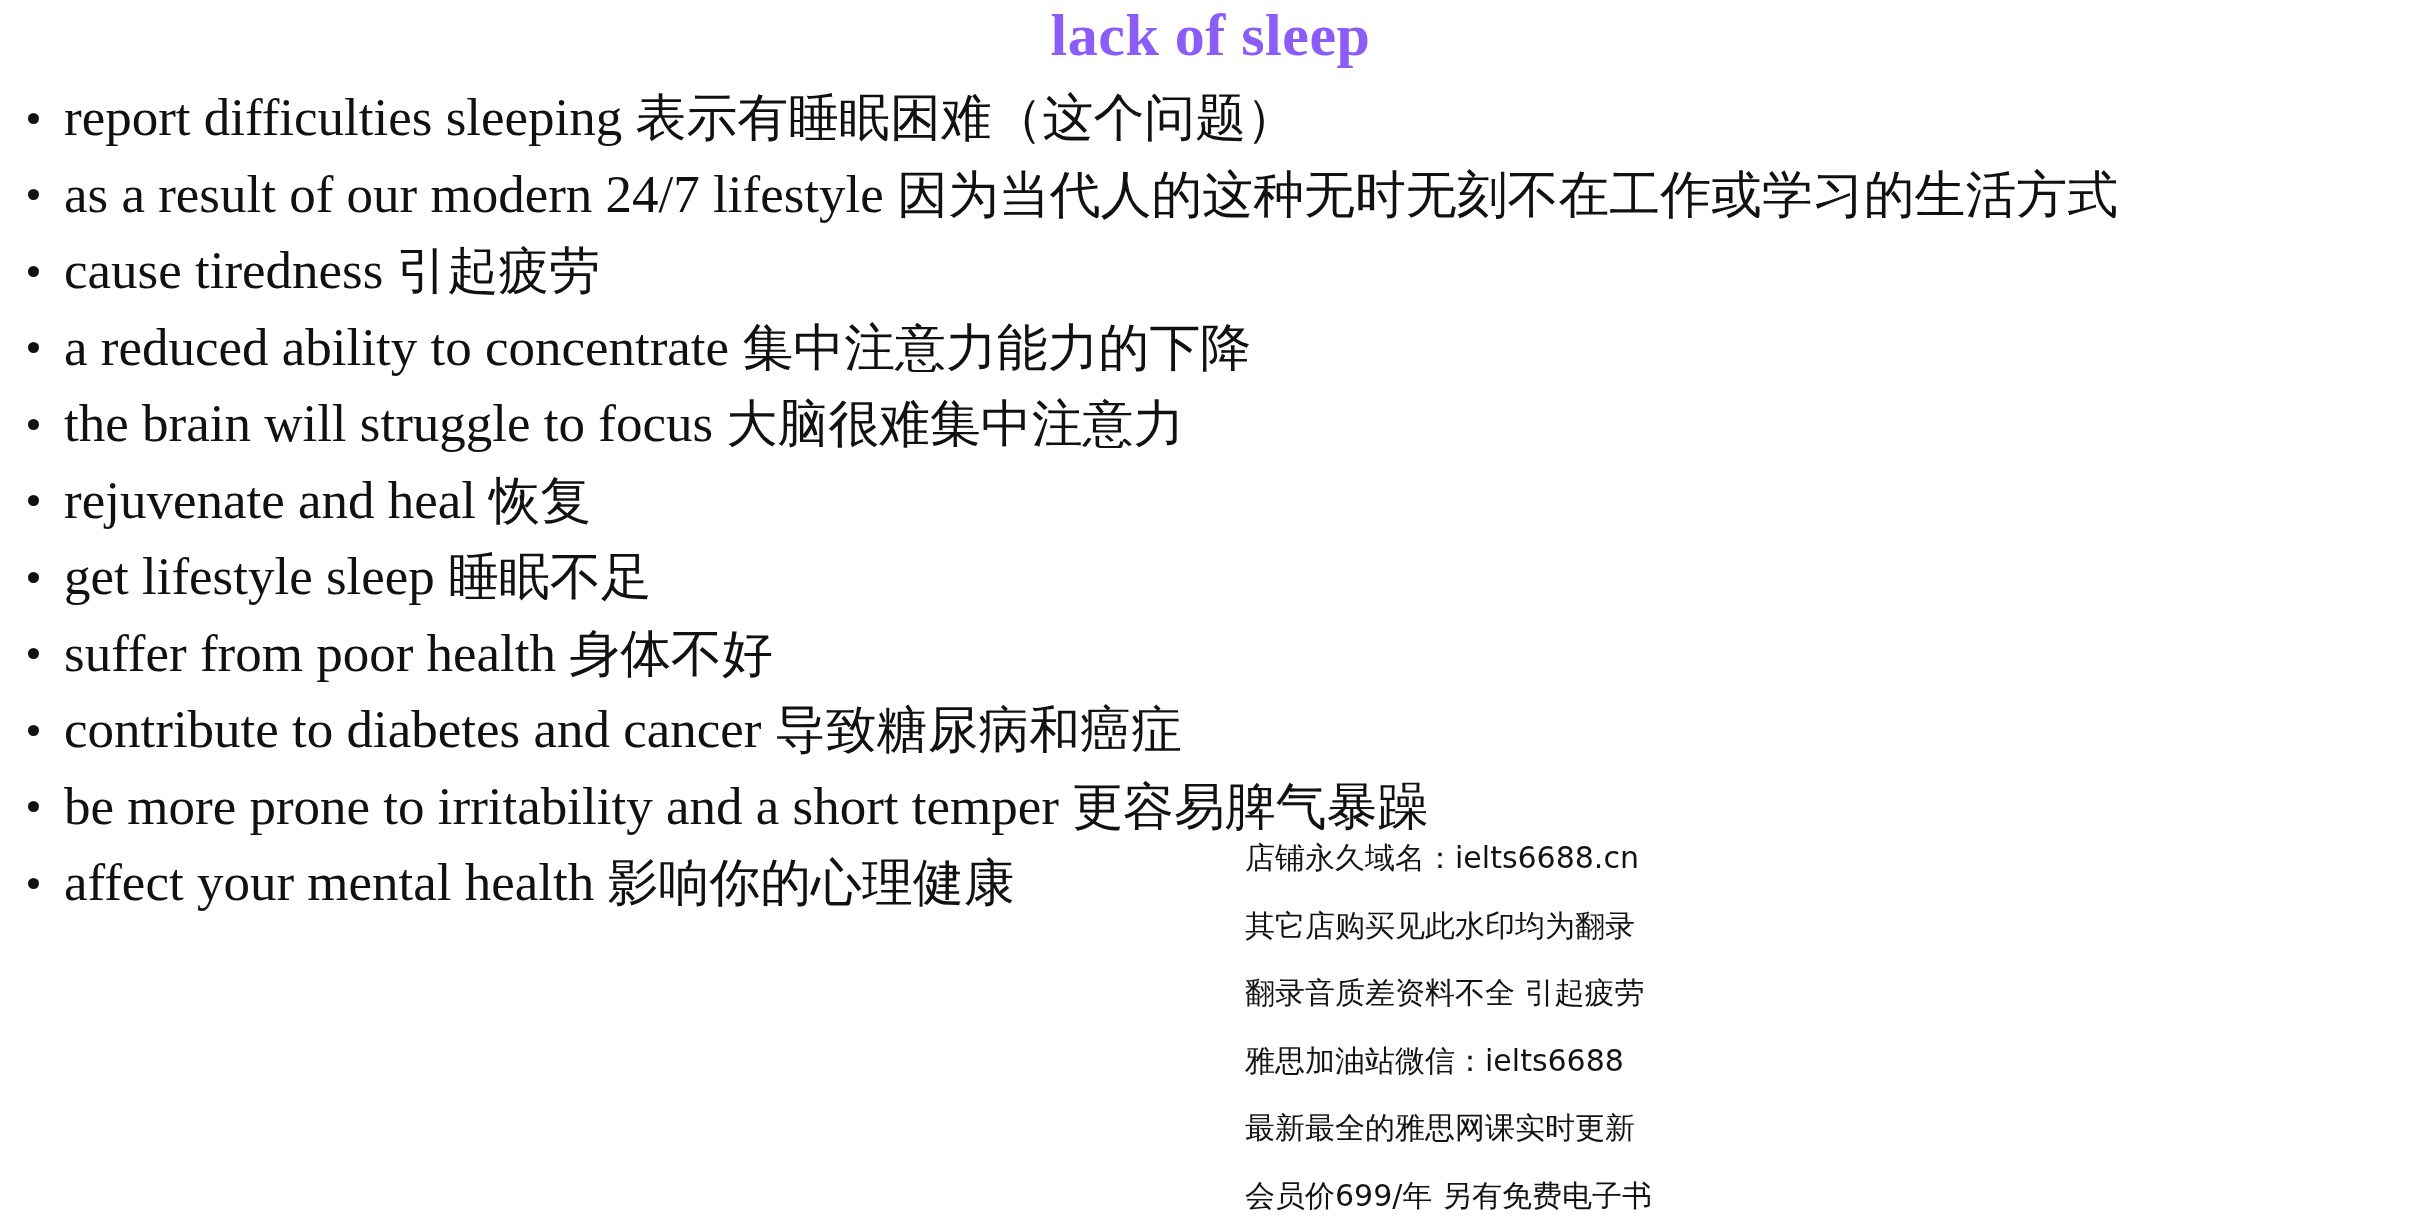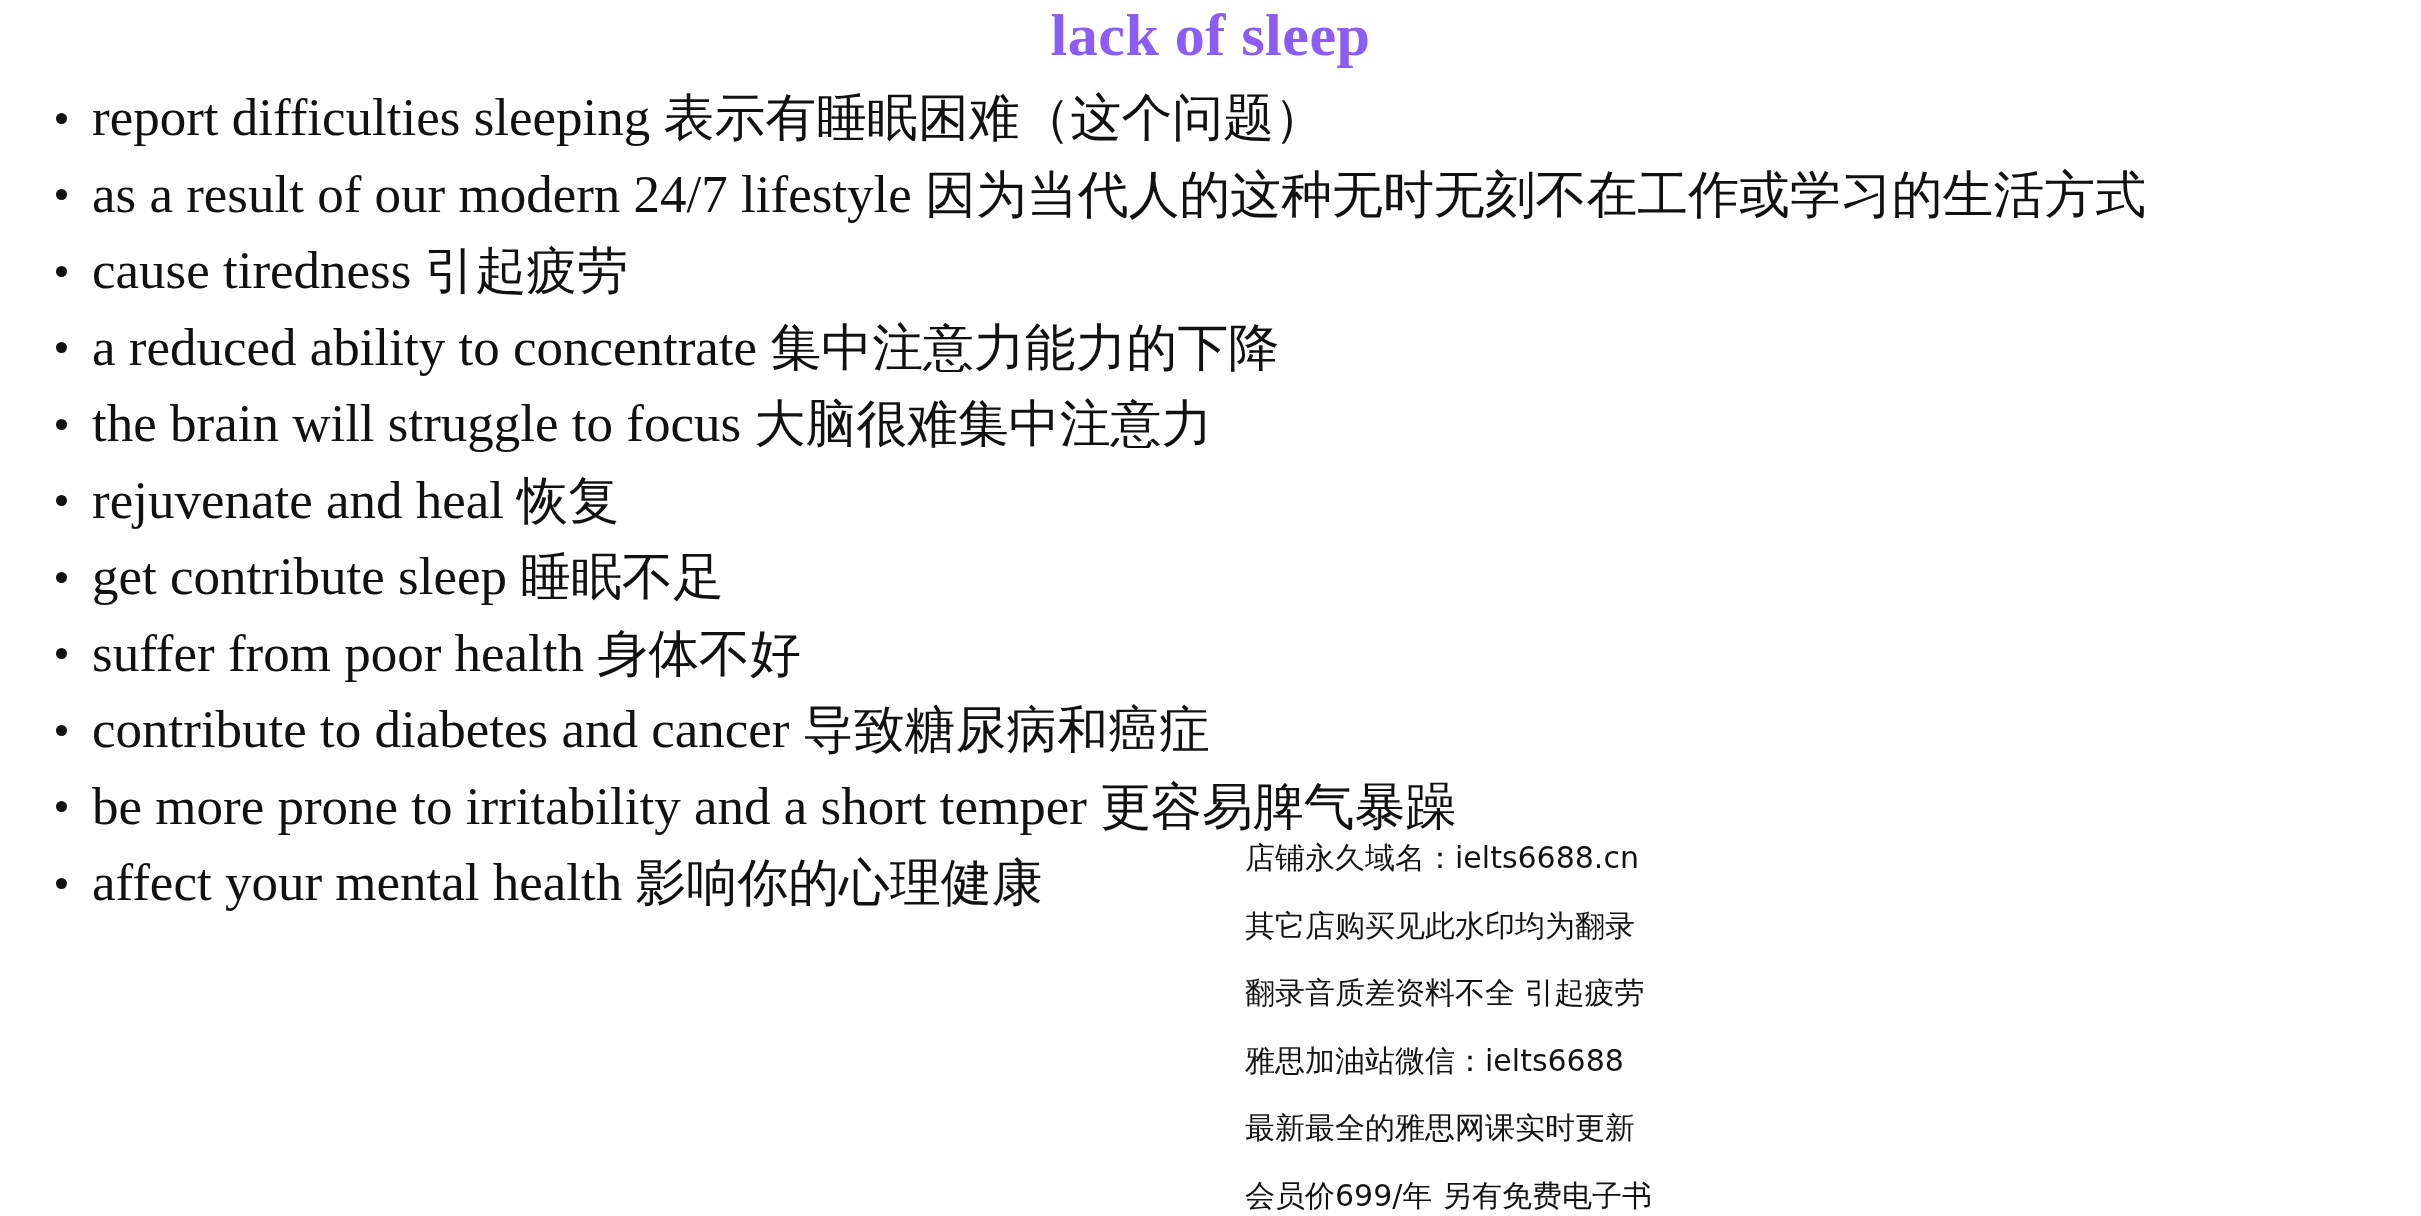--- a/index.html
+++ b/index.html
@@ -31,21 +31,21 @@
     font-size: 60px;
     color: #8b5cf6;
     letter-spacing: 0.5px;
     padding-top: 2px;
     line-height: 1.1;
   }
 
   #bullet-list {
     list-style: none;
     margin: 18px 0 0 0;
-    padding: 0 40px 0 44px;
+    padding: 0 40px 0 16px;
   }
 
   #bullet-list li {
     position: relative;
     padding-left: 48px;
     margin: 0 0 14px 0;
     font-size: 53px;
     line-height: 1.18;
     font-family: "Liberation Serif", serif;
     color: #111111;
@@ -110,21 +110,21 @@
     <li>
       <span class="dot"></span>
       <span>the brain will struggle to focus </span><span class="cn">大脑很难集中注意力</span>
     </li>
     <li>
       <span class="dot"></span>
       <span>rejuvenate and heal </span><span class="cn">恢复</span>
     </li>
     <li>
       <span class="dot"></span>
-      <span>get contribute sleep </span><span class="cn">睡眠不足</span>
+      <span>get lifestyle sleep </span><span class="cn">睡眠不足</span>
     </li>
     <li>
       <span class="dot"></span>
       <span>suffer from poor health </span><span class="cn">身体不好</span>
     </li>
     <li>
       <span class="dot"></span>
       <span>contribute to diabetes and cancer </span><span class="cn">导致糖尿病和癌症</span>
     </li>
     <li>

